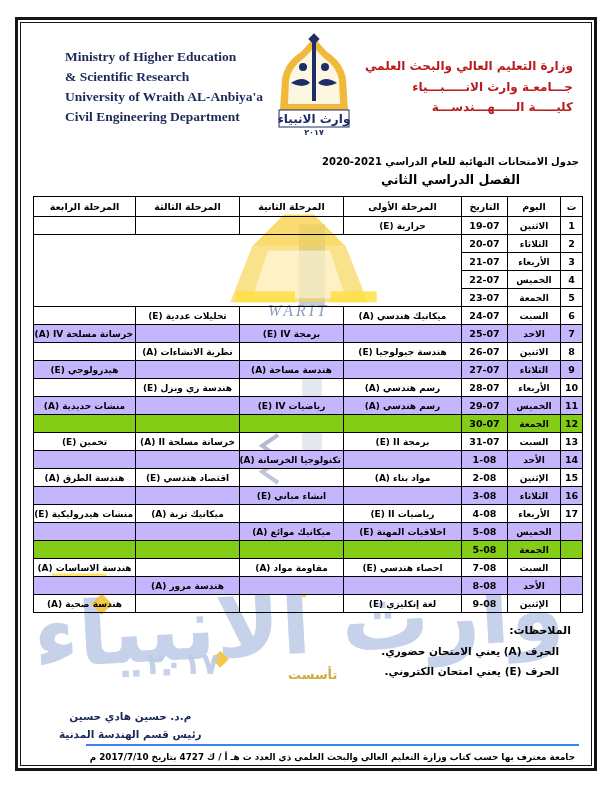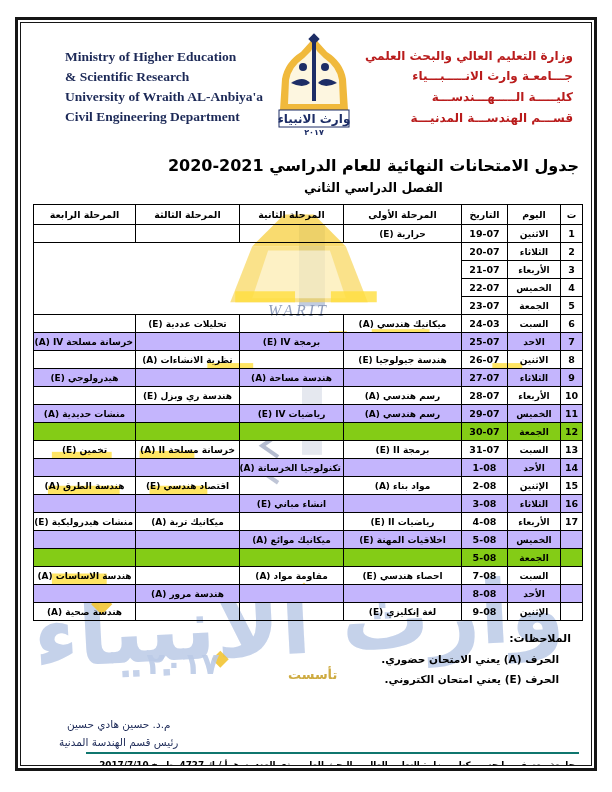--- a/index.html
+++ b/index.html
@@ -10,38 +10,38 @@
   .watermark{position:absolute;left:0;top:0;width:100%;height:100%;pointer-events:none;}
   .content{position:relative;height:100%;display:flex;flex-direction:column;box-sizing:border-box;padding:10px 12px 6px;align-items:flex-end;}
 
   .doc-header{display:flex;align-items:center;justify-content:space-between;padding:0 6px;}
   .hdr-en{font-family:"Liberation Serif",serif;font-weight:bold;font-size:13.5px;line-height:1.5;color:#1c2957;}
   .hdr-ar{direction:rtl;text-align:right;font-size:12px;font-weight:bold;line-height:1.72;color:#b91c1c;}
   .hdr-logo{flex:0 0 auto;width:94px;margin:0 4px;}
   .hdr-rule{height:3px;background:#161616;margin:5px 2px 0;}
 
   .doc-title{direction:rtl;text-align:center;font-weight:bold;color:#000;margin-top:10px;}
-  .doc-title .t1{font-size:16px;}
+  .doc-title .t1{font-size:10px;}
   .doc-title .t2{font-size:12.5px;margin-top:5px;}
 
   table.sched{border-collapse:collapse;margin:9px auto 0;direction:rtl;table-layout:fixed;width:549px;background:transparent;}
   .sched th,.sched td{border:1px solid #000;height:17px;padding:0 2px;font-weight:bold;text-align:center;vertical-align:middle;overflow:hidden;white-space:nowrap;color:#000;background:transparent;}
   .sched th{font-size:9.5px;height:19px;}
   .sched td{font-size:9px;}
   .sched td.c-no,.sched td.c-date{font-size:9.5px;}
   tr.blue td{background:#c4b5fd;}
   tr.yellow td{background:#84cc16;}
 
   .notes{direction:rtl;text-align:right;margin-top:11px;padding-right:8px;color:#000;}
   .notes-h{font-size:11px;font-weight:bold;}
   .notes-line{font-size:10.5px;font-weight:bold;margin-top:8px;padding-right:12px;}
 
-  .sig{align-self:flex-start;text-align:center;margin:30px 0 0 26px;font-weight:normal;font-size:10.5px;direction:rtl;line-height:1.75;color:#1c2957;}
-
-  .footer{margin-top:auto;border-top:2px solid #0f766e;padding:4px 4px 7px;text-align:center;direction:rtl;font-size:8.8px;font-weight:bold;line-height:1.6;color:#000;}
+  .sig{align-self:flex-start;text-align:center;margin:30px 0 0 26px;font-weight:bold;font-size:10.5px;direction:rtl;line-height:1.75;color:#1c2957;}
+
+  .footer{margin-top:auto;border-top:2px solid #3b82f6;padding:4px 4px 7px;text-align:center;direction:rtl;font-size:8.8px;font-weight:bold;line-height:1.6;color:#000;}
 </style>
 </head>
 <body>
 
 <div class="page">
   <div class="frame">
     <div class="frame-inner">
 
       <svg class="watermark" viewBox="0 0 572 744" preserveAspectRatio="none">
         <rect x="279" y="202" width="26" height="82" fill="#b6c3da" opacity="0.85"></rect>
@@ -98,21 +98,20 @@
               <circle cx="58" cy="34" r="4" fill="#1d2d66"></circle>
               <rect x="12" y="77" width="70" height="17" fill="#ffffff" stroke="#1d2d66" stroke-width="1"></rect>
               <text x="47" y="90" font-size="12" font-weight="bold" fill="#1d2d66" text-anchor="middle">وارث الانبياء</text>
               <text x="47" y="102" font-size="8" font-weight="bold" fill="#1d2d66" text-anchor="middle">٢٠١٧</text>
             </svg>
           </div>
           <div class="hdr-ar" id="hdrAr">
               <div>وزارة التعليم العالي والبحث العلمي</div>
               <div>جـــامعـة وارث الانـــــبـــياء</div>
               <div>كليـــــة الـــــهـــندســـة</div>
-              <div>قســـم الهندســـة المدنيـــة</div>
             </div>
         </div>
 
         <div class="hdr-rule"></div>
 
         <div class="doc-title">
           <div class="t1">جدول الامتحانات النهائية للعام الدراسي 2021-2020</div>
           <div class="t2">الفصل الدراسي الثاني</div>
         </div>
 
@@ -164,21 +163,21 @@
                 <td class="c-date">22-07</td>
               </tr>
               <tr>
                 <td class="c-no">5</td>
                 <td class="c-day">الجمعة</td>
                 <td class="c-date">23-07</td>
               </tr>
               <tr>
                 <td class="c-no">6</td>
                 <td class="c-day">السبت</td>
-                <td class="c-date">24-03</td>
+                <td class="c-date">24-07</td>
                 <td class="c-stage">ميكانيك هندسي ⁦(A)⁩</td>
                 <td class="c-stage"></td>
                 <td class="c-stage">تحليلات عددية ⁦(E)⁩</td>
                 <td class="c-stage"></td>
               </tr>
               <tr class="blue">
                 <td class="c-no">7</td>
                 <td class="c-day">الاحد</td>
                 <td class="c-date">25-07</td>
                 <td class="c-stage"></td>

